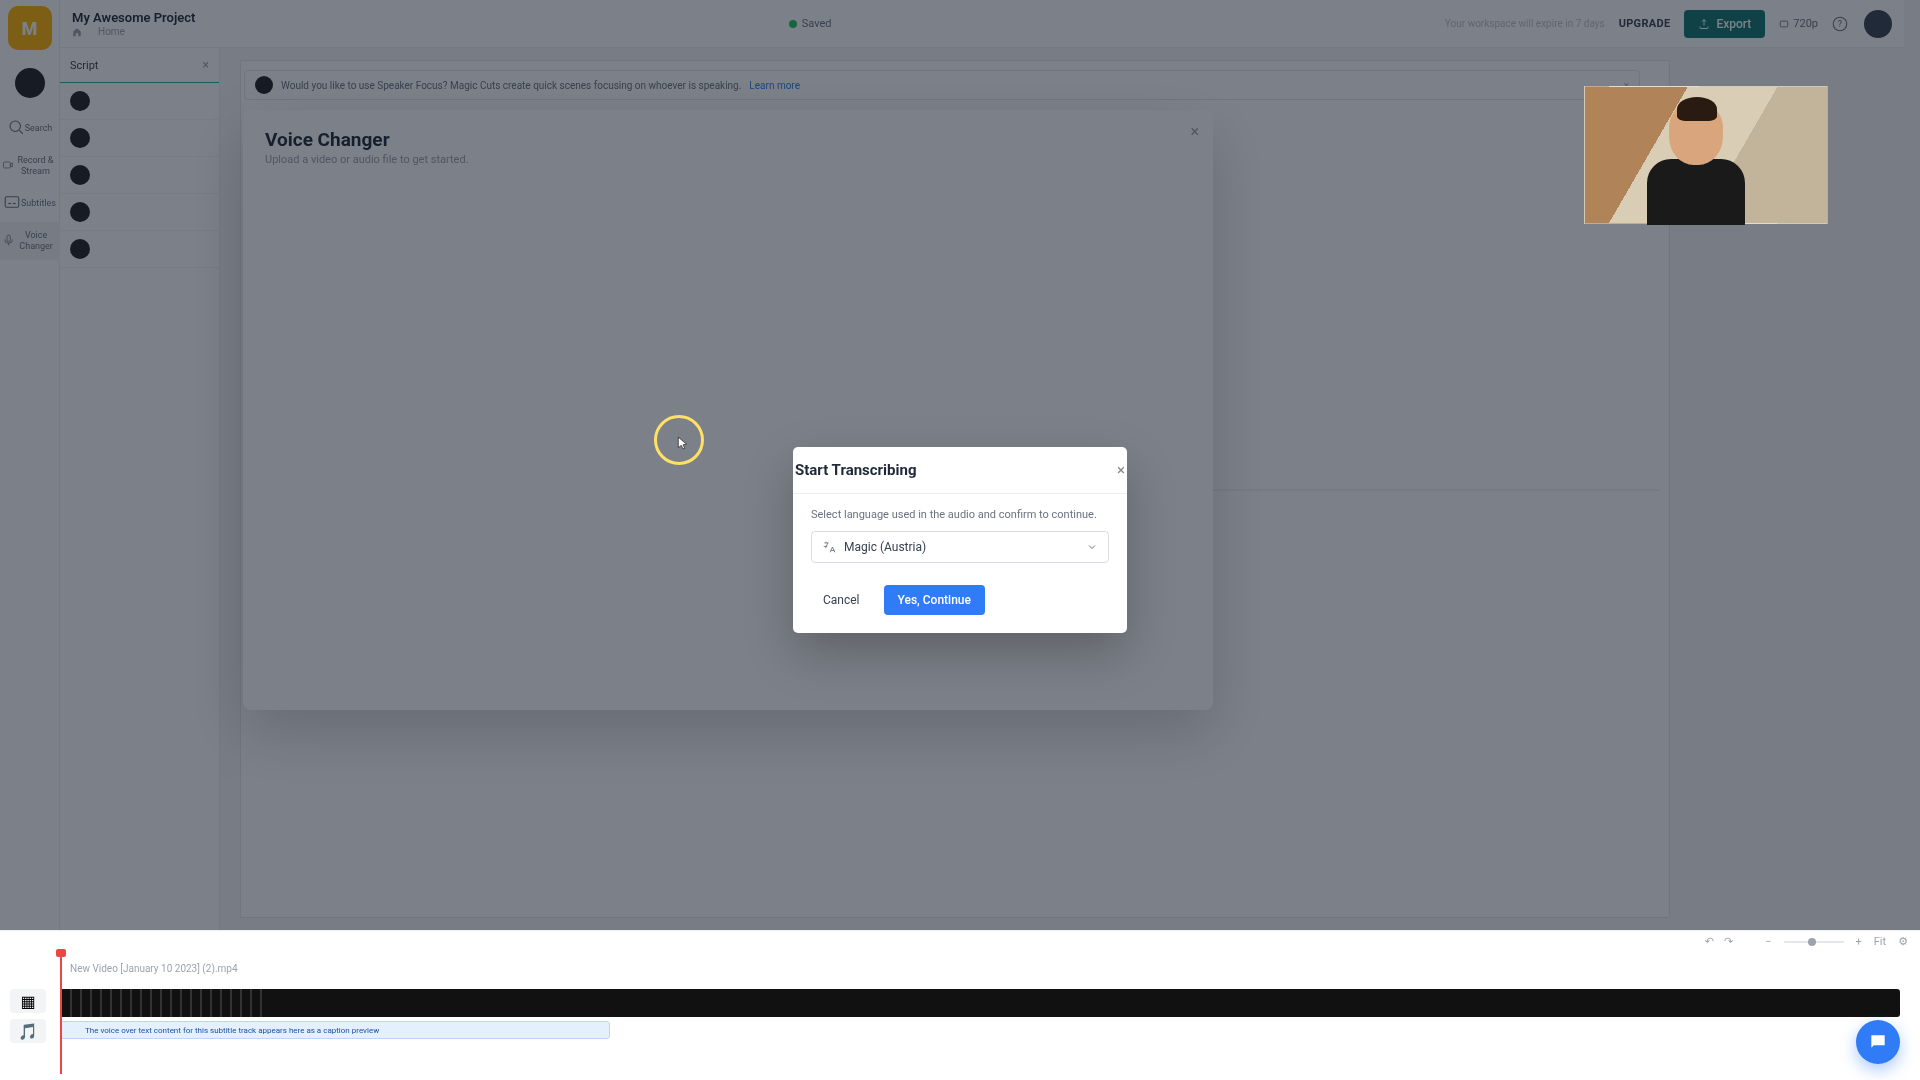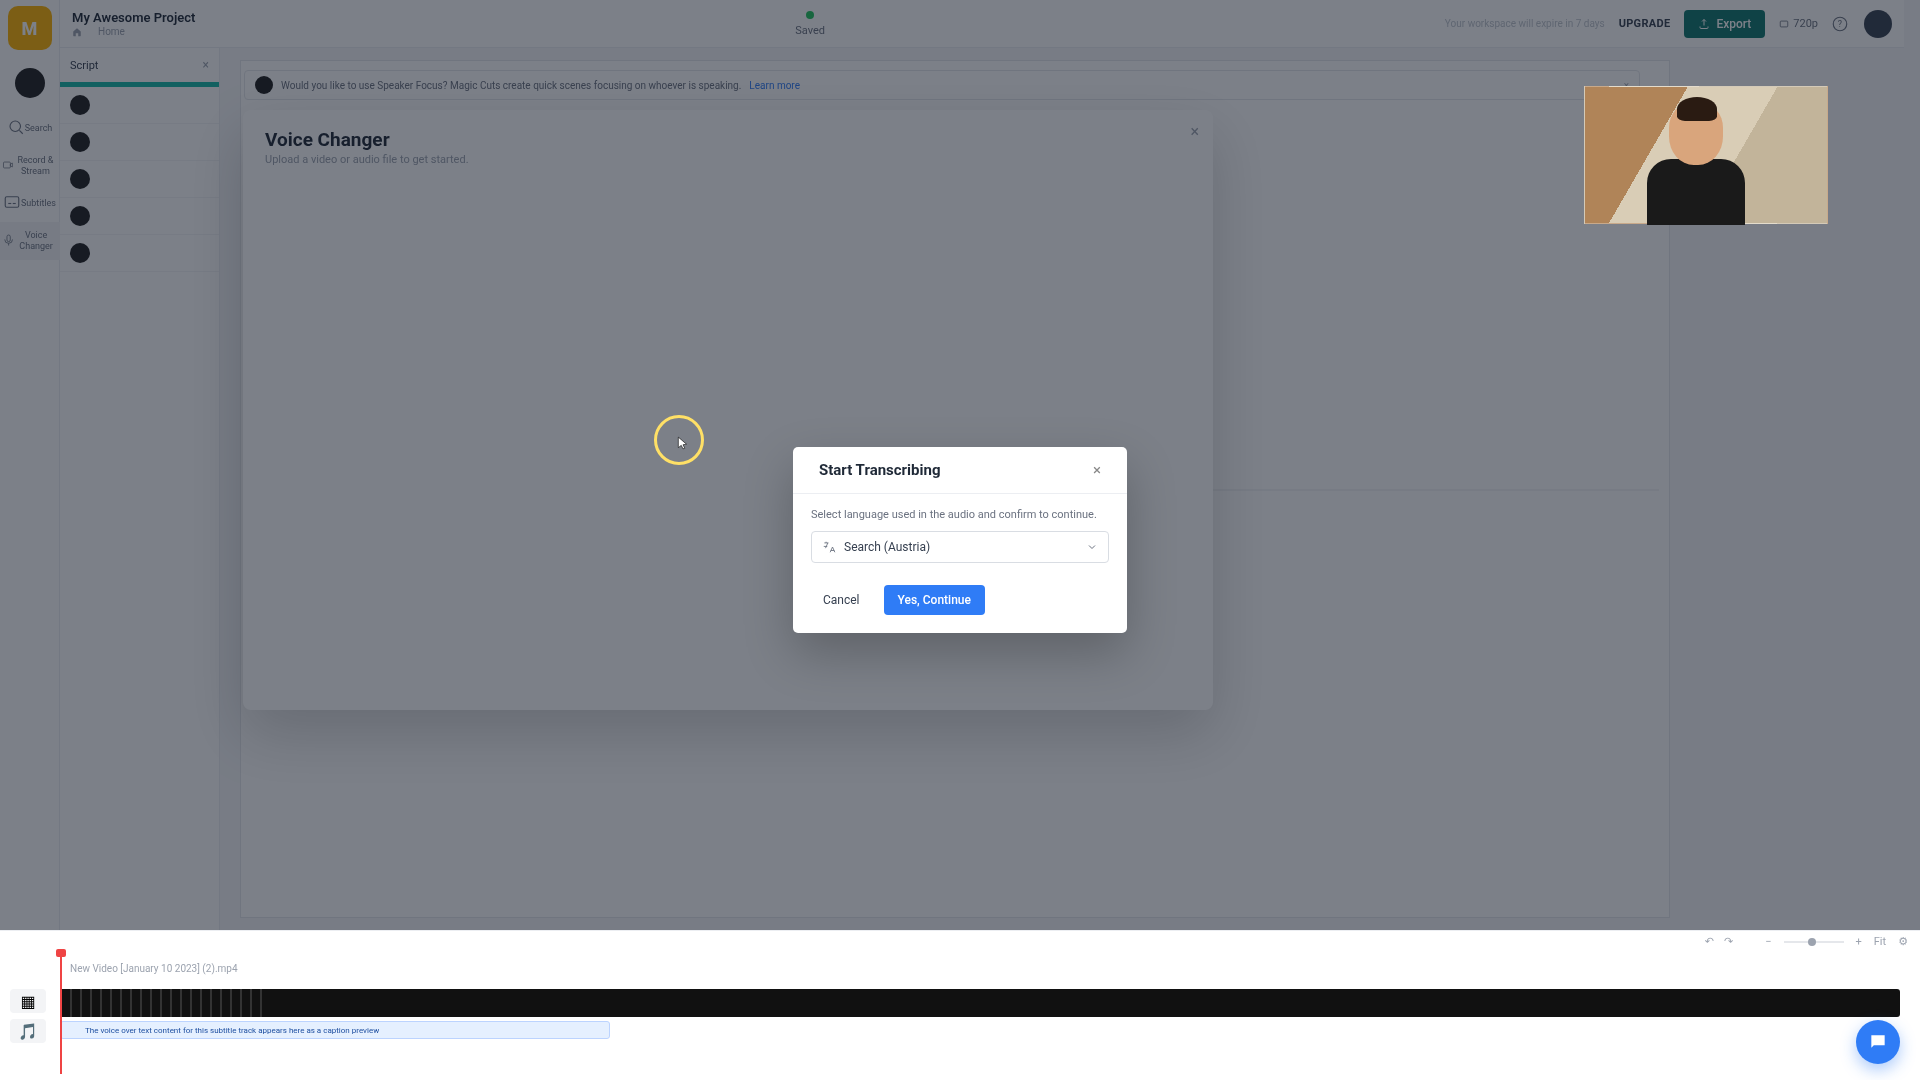--- a/index.html
+++ b/index.html
@@ -13,33 +13,33 @@
   .toolcell .avatar2 { width: 30px; height: 30px; border-radius: 50%; background: #1f1f1f; margin-bottom: 4px; }
   .toolcell svg { width: 18px; height: 18px; stroke: #6b7280; stroke-width: 1.5; fill: none; margin-bottom: 3px; }
 
   
   .topbar { position: absolute; left: 60px; top: 0; right: 16px; height: 48px; background: #fff; border-bottom: 1px solid #eceef2; display: flex; align-items: center; padding: 0 12px; }
   .proj { display: flex; flex-direction: column; }
   .proj .title { font-size: 13px; font-weight: 600; color: #1f2937; }
   .proj .crumb { font-size: 10px; color: #9ca3af; display: flex; align-items: center; gap: 16px; margin-top: 1px; }
   .proj .crumb svg { width: 10px; height: 10px; fill: #9ca3af; }
   .topbar .spacer { flex: 1; }
-  .savebadge { font-size: 11px; color: #6b7280; display: flex; align-items: center; gap: 5px; margin-right: 20px; flex-direction: column; }
+  .savebadge { font-size: 11px; color: #6b7280; display: flex; align-items: center; gap: 5px; margin-right: 20px; }
   .savebadge .dot { width: 8px; height: 8px; border-radius: 50%; background: #22c55e; }
   .faded { font-size: 10px; color: #bfc5cd; margin-right: 14px; }
   .upgrade { font-size: 11px; font-weight: 700; color: #374151; margin-right: 14px; letter-spacing: .3px; }
   .btn-export { background: #0f766e; color: #fff; font-size: 12px; padding: 7px 14px; border-radius: 4px; display: flex; align-items: center; gap: 6px; font-weight: 500; }
   .btn-export svg { width: 12px; height: 12px; fill: #fff; }
   .resolution { font-size: 11px; color: #6b7280; margin-left: 14px; display: flex; align-items: center; gap: 4px; }
   .iconbtn { width: 28px; height: 28px; display: flex; align-items: center; justify-content: center; color: #6b7280; margin-left: 8px; }
   .avatar-top { width: 28px; height: 28px; border-radius: 50%; background: #374151; margin-left: 10px; }
 
   
   .scriptpanel { position: absolute; left: 60px; top: 48px; width: 160px; bottom: 150px; background: #fff; border-right: 1px solid #eceef2; overflow: hidden; }
-  .script-tab { padding: 10px; font-size: 11px; color: #374151; border-bottom: 5px solid #14b8a6; display: flex; align-items: center; gap: 6px; }
+  .script-tab { padding: 10px; font-size: 11px; color: #374151; border-bottom: 1px solid #14b8a6; display: flex; align-items: center; gap: 6px; }
   .script-tab .xic { margin-left: auto; color: #9ca3af; font-size: 12px; }
   .script-block { padding: 8px 10px; font-size: 9px; color: #9ca3af; line-height: 13px; border-bottom: 1px solid #f3f4f6; }
   .script-block .ava { width: 20px; height: 20px; border-radius: 50%; background: #1f1f1f; display: inline-block; vertical-align: middle; }
 
   
   .canvaswrap { position: absolute; left: 220px; right: 0; top: 48px; bottom: 150px; background: #f5f6f8; }
   .videoarea { position: absolute; left: 20px; right: 250px; top: 12px; bottom: 12px; background: #fff; border: 1px solid #e5e7eb; overflow: hidden; }
   .videoarea .blackstrip { position: absolute; left: 10px; right: 10px; top: 50%; height: 2px; background: #f3f4f6; }
 
   
@@ -52,21 +52,21 @@
   .dim { position: absolute; inset: 0; background: rgba(17,24,39,.55); }
 
   
   .pip { position: absolute; right: 92px; top: 86px; width: 244px; height: 138px; background: linear-gradient(120deg,#b08458 0%, #b08458 32%, #d9cdb6 32%, #d9cdb6 60%, #c2b49a 60%); border: 1px solid rgba(255,255,255,.3); }
   .pip .head { position:absolute; left:84px; top:16px; width:54px; height:62px; border-radius:40% 40% 46% 46%; background:#d9a57c; }
   .pip .hair { position:absolute; left:92px; top:10px; width:40px; height:24px; border-radius:50% 50% 20% 20%; background:#2a1b12; }
   .pip .body { position:absolute; left:62px; top:72px; width:98px; height:66px; border-radius:24px 24px 0 0; background:#1a1a1a; }
 
   
   .modal { position: absolute; left: 50%; top: 50%; transform: translate(-50%,-50%); width: 334px; background: #fff; border-radius: 5px; box-shadow: 0 20px 50px rgba(0,0,0,.24); }
-  .modal-head { display: flex; align-items: center; justify-content: space-between; padding: 14px 26px; border-bottom: 1px solid #eceef2; }
+  .modal-head { display: flex; align-items: center; justify-content: space-between; padding: 14px 2px; border-bottom: 1px solid #eceef2; }
   .modal-head h3 { font-size: 15px; font-weight: 700; color: #1f2937; }
   .modal-head .close { color: #888; font-size: 15px; line-height: 1; }
   .modal-body { padding: 14px 18px 18px; }
   .modal-body .desc { font-size: 11px; color: #6b7280; margin-bottom: 10px; }
   .selectbox { border: 1px solid #d9dde3; border-radius: 4px; padding: 8px 10px; display: flex; align-items: center; gap: 8px; font-size: 12px; color: #374151; }
   .selectbox svg.lang { width: 14px; height: 14px; stroke: #6b7280; stroke-width: 1.5; fill: none; }
   .selectbox .txt { flex: 1; }
   .selectbox svg.caret { width: 12px; height: 12px; stroke: #6b7280; stroke-width: 2; fill: none; }
   .modal-actions { display: flex; justify-content: flex-start; gap: 12px; margin-top: 22px; }
   .btn-cancel { font-size: 12px; color: #374151; background: transparent; border: none; padding: 8px 12px; }
@@ -221,21 +221,21 @@
   <div class="modal-head">
     <h3>Start Transcribing</h3>
     <span class="close">×</span>
   </div>
   <div class="modal-body">
     <div class="desc">Select language used in the audio and confirm to continue.</div>
     <div class="selectbox">
       <svg class="lang" viewBox="0 0 24 24">
           <path d="M4 5h7M7 3v2m-1 9l4-9 0 0M3 11h6M14 21l4-9 4 9m-7-3h6"></path>
         </svg>
-      <span class="txt">Search (Austria)</span>
+      <span class="txt">Magic (Austria)</span>
       <svg class="caret" viewBox="0 0 24 24">
           <polyline points="6 9 12 15 18 9"></polyline>
         </svg>
     </div>
     <div class="modal-actions">
       <button class="btn-cancel">Cancel</button>
       <button class="btn-primary">Yes, Continue</button>
     </div>
   </div>
 </div>

